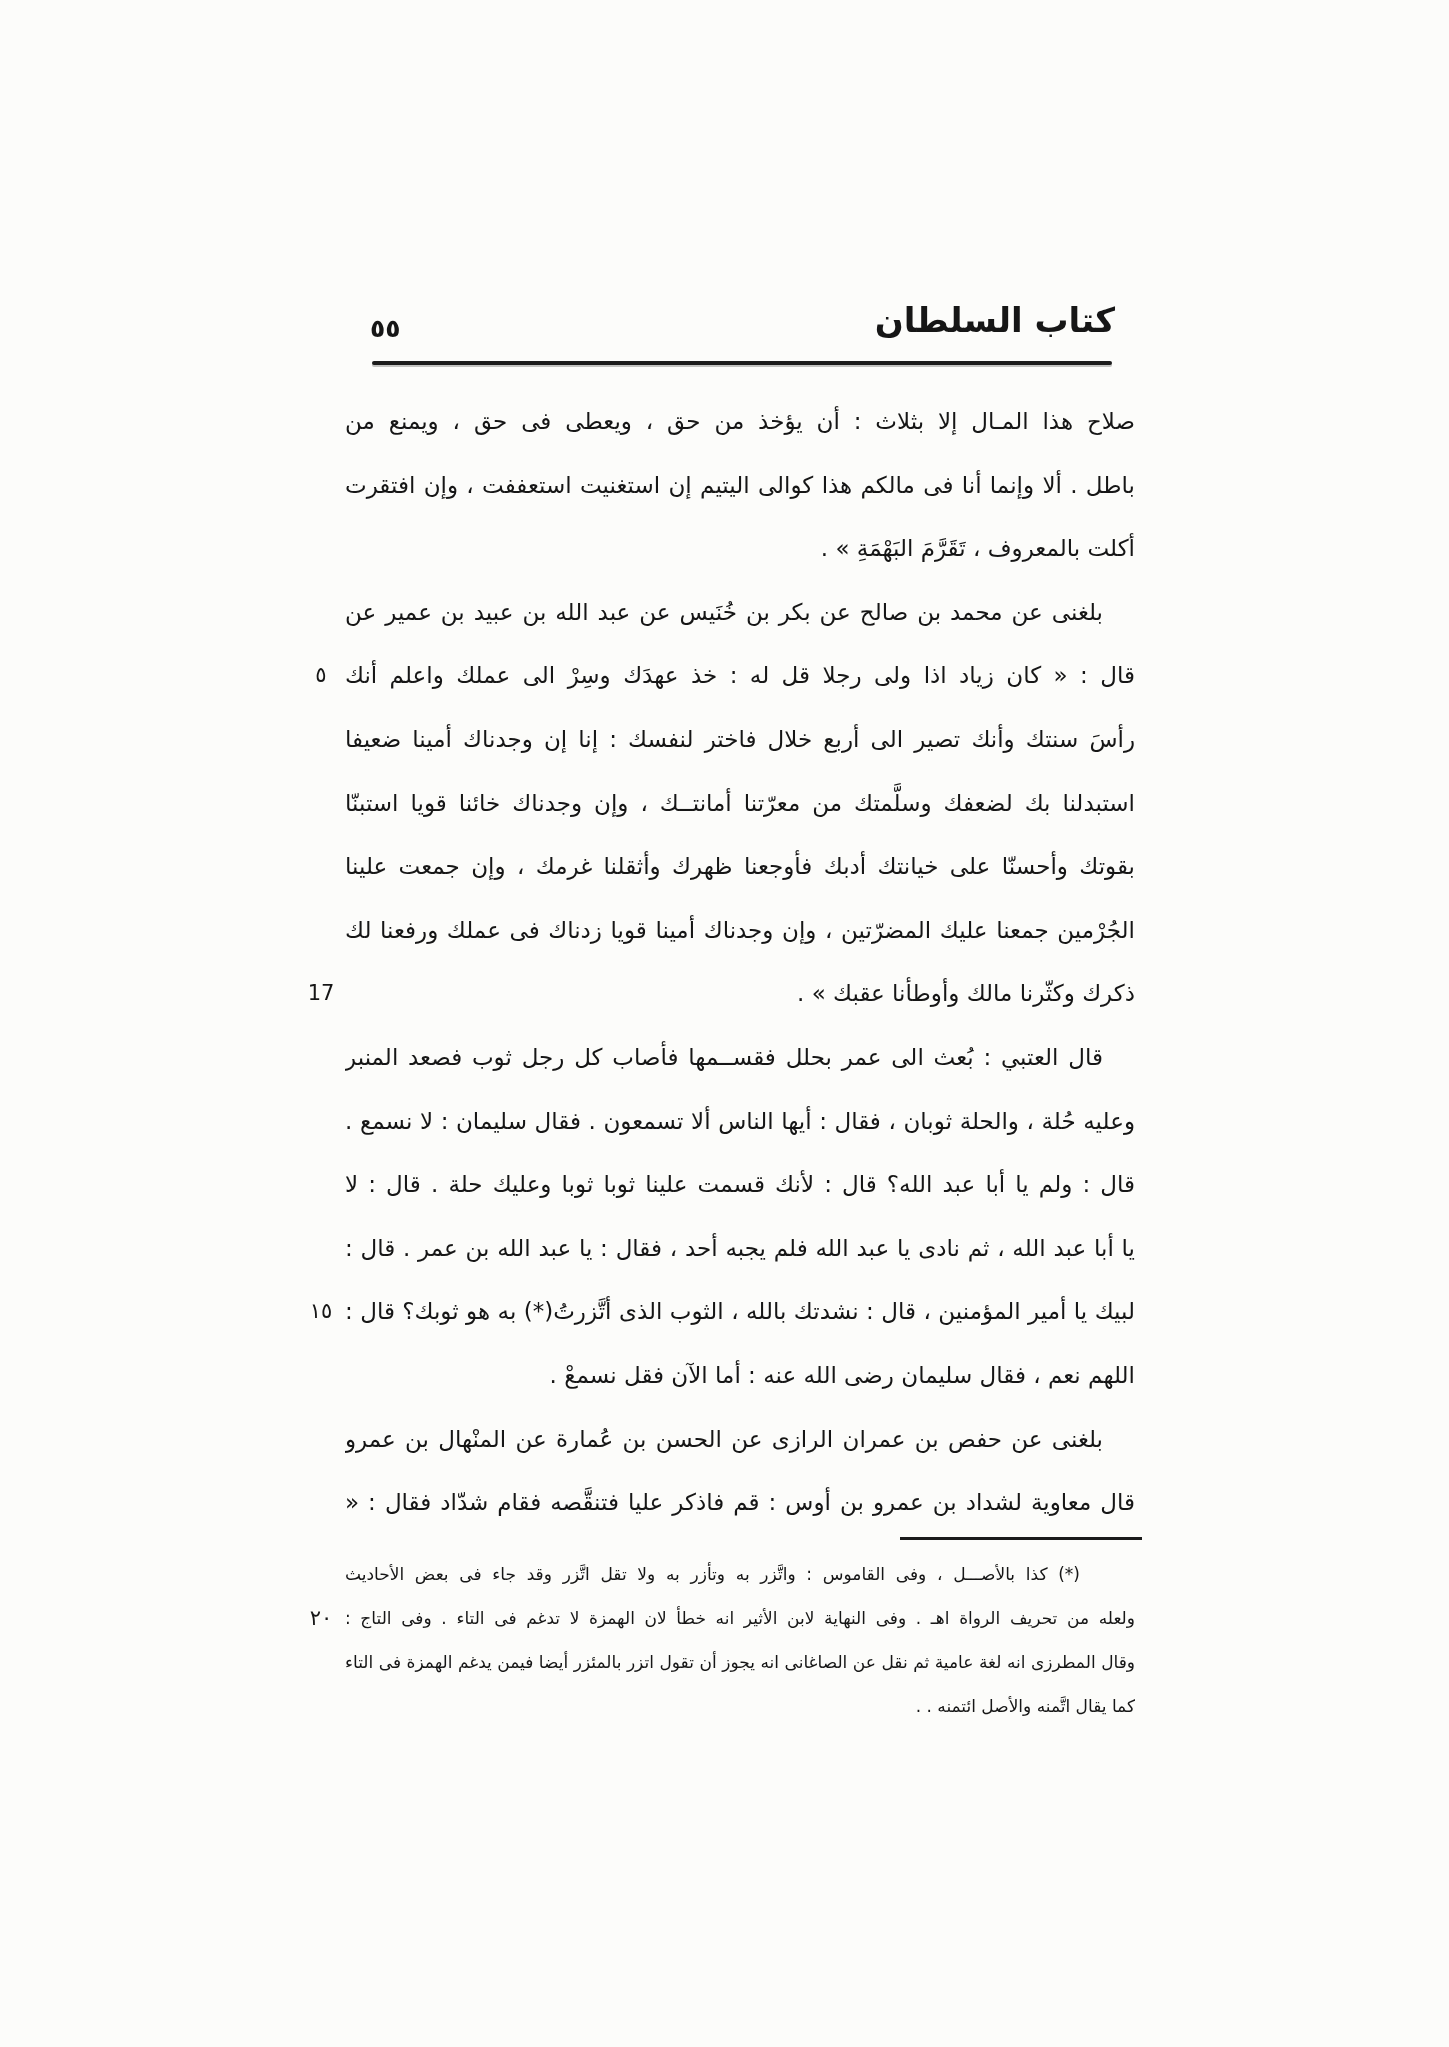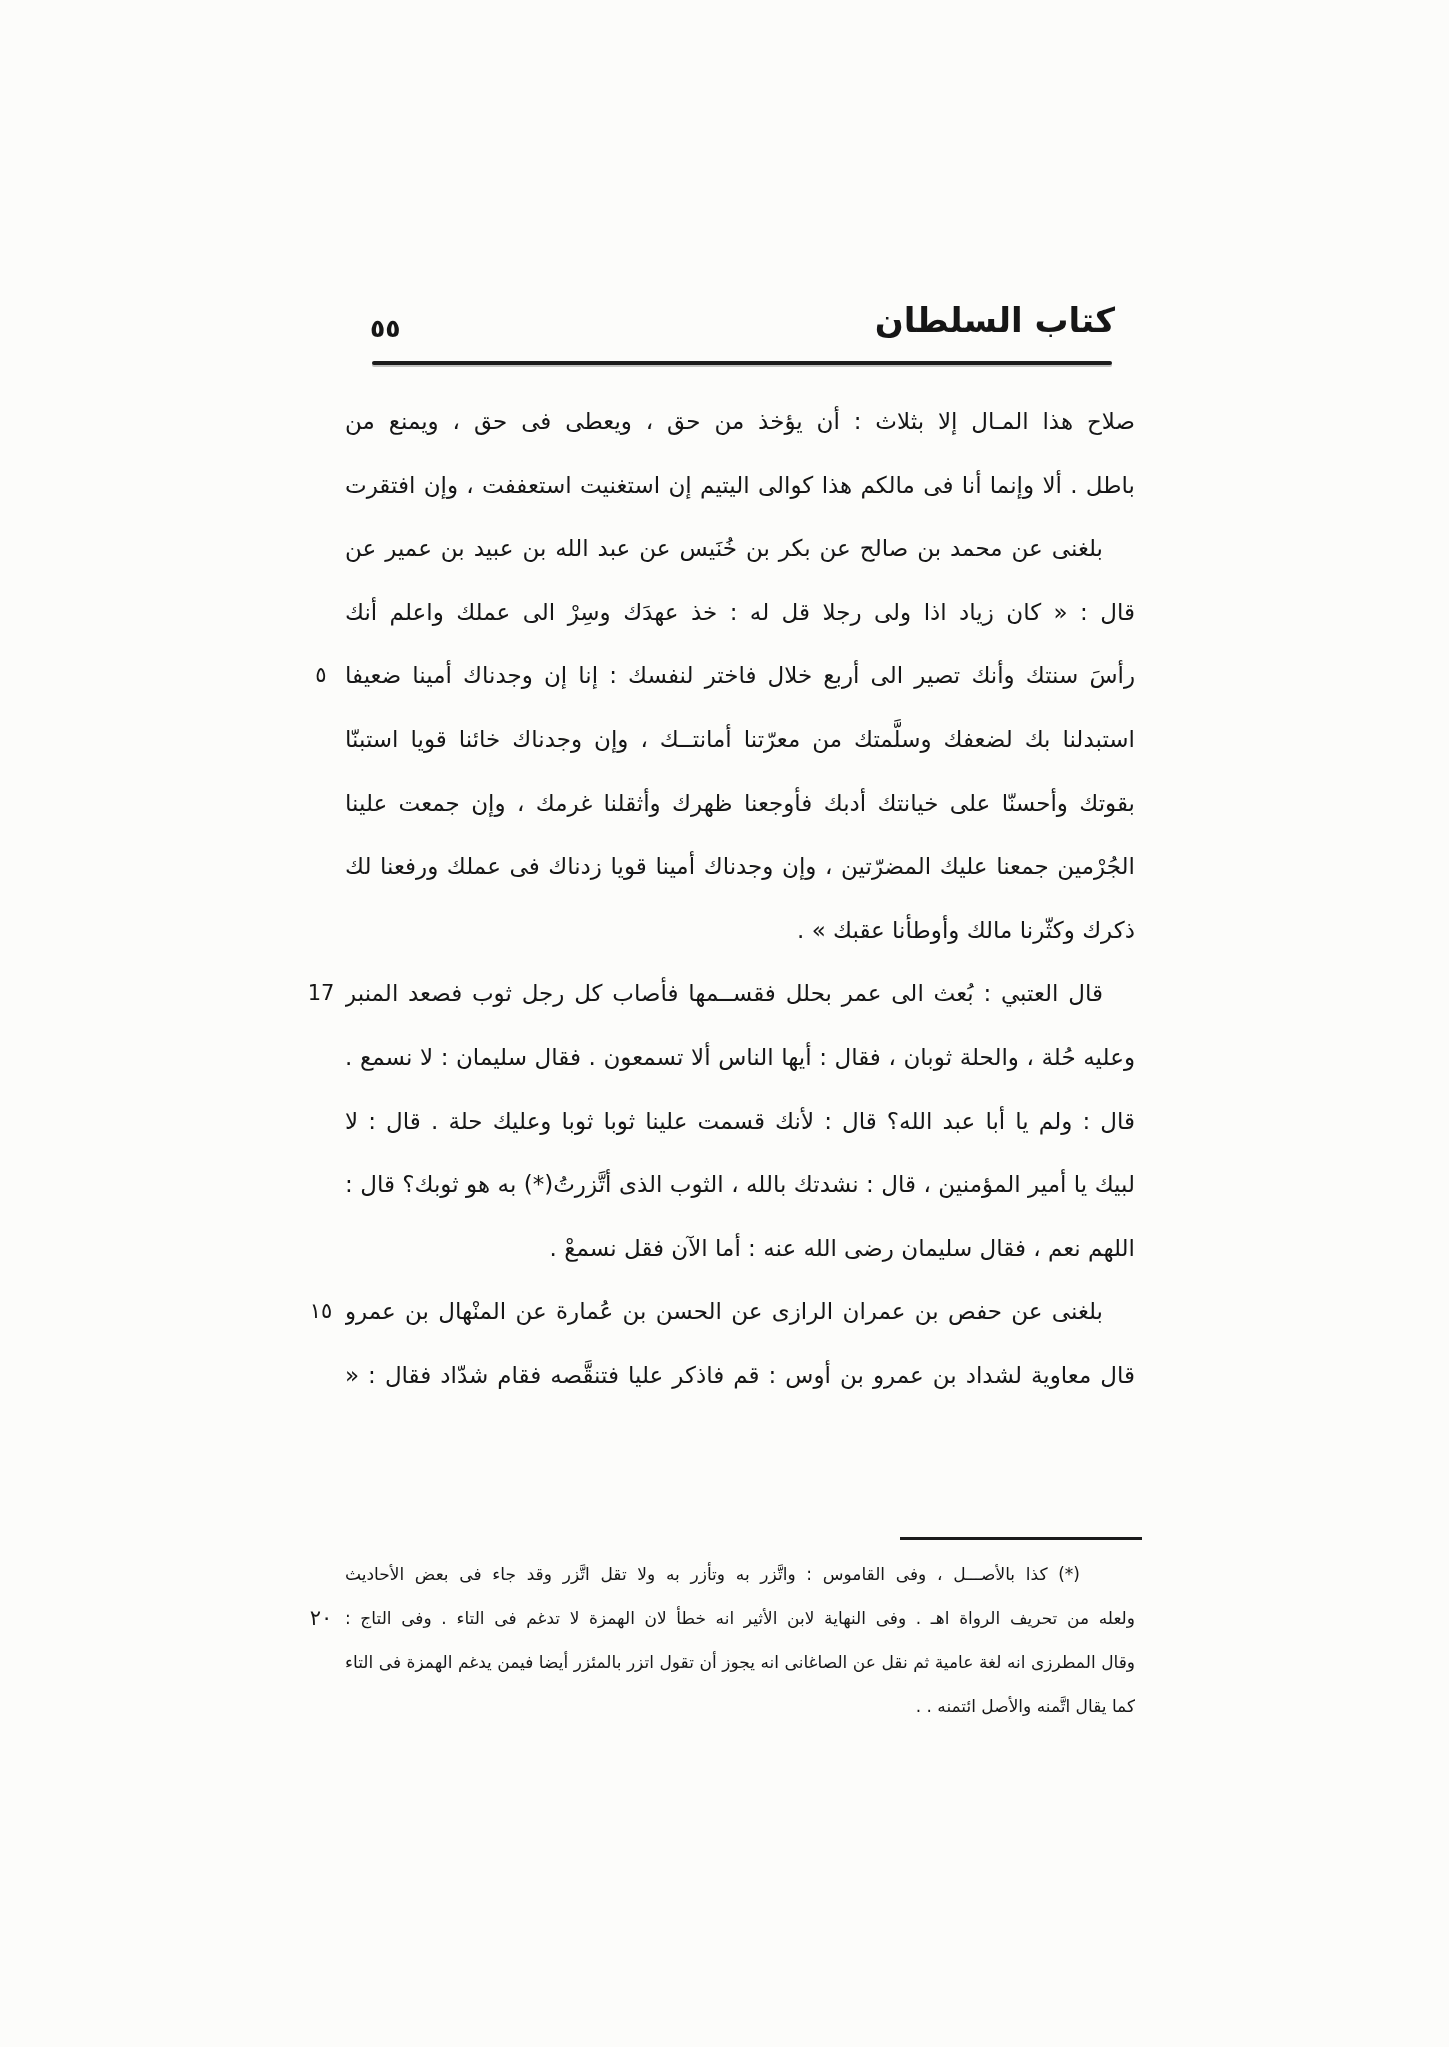--- a/index.html
+++ b/index.html
@@ -105,30 +105,32 @@
   <div class="hdr-rule"></div>
 
   <div class="margin-num" style="top:644px">٥</div>
   <div class="margin-num" style="top:962px">17</div>
   <div class="margin-num" style="top:1280px">١٥</div>
   <div class="margin-num mn-20" style="top:1596px">٢٠</div>
 
   <div class="body-text">
     <div class="bl j">صلاح هذا المـال إلا بثلاث : أن يؤخذ من حق ، ويعطى فى حق ، ويمنع من</div>
     <div class="bl j">باطل . ألا وإنما أنا فى مالكم هذا كوالى اليتيم إن استغنيت استعففت ، وإن افتقرت</div>
+    <div class="bl s">أكلت بالمعروف ، تَقَرَّمَ البَهْمَةِ » .</div>
     <div class="bl j ind">بلغنى عن محمد بن صالح عن بكر بن خُنَيس عن عبد الله بن عبيد بن عمير عن أبيه</div>
     <div class="bl j">قال : « كان زياد اذا ولى رجلا قل له : خذ عهدَك وسِرْ الى عملك واعلم أنك مصروفٌ</div>
     <div class="bl j">رأسَ سنتك وأنك تصير الى أربع خلال فاختر لنفسك : إنا إن وجدناك أمينا ضعيفا</div>
     <div class="bl j">استبدلنا بك لضعفك وسلَّمتك من معرّتنا أمانتــك ، وإن وجدناك خائنا قويا استبنّا</div>
     <div class="bl j">بقوتك وأحسنّا على خيانتك أدبك فأوجعنا ظهرك وأثقلنا غرمك ، وإن جمعت علينا</div>
     <div class="bl j">الجُرْمين جمعنا عليك المضرّتين ، وإن وجدناك أمينا قويا زدناك فى عملك ورفعنا لك</div>
     <div class="bl s">ذكرك وكثّرنا مالك وأوطأنا عقبك » .</div>
     <div class="bl j ind">قال العتبي : بُعث الى عمر بحلل فقســمها فأصاب كل رجل ثوب فصعد المنبر</div>
     <div class="bl j">وعليه حُلة ، والحلة ثوبان ، فقال : أيها الناس ألا تسمعون . فقال سليمان : لا نسمع .</div>
     <div class="bl j">قال : ولم يا أبا عبد الله؟ قال : لأنك قسمت علينا ثوبا ثوبا وعليك حلة . قال : لا تعجل</div>
+    <div class="bl j">يا أبا عبد الله ، ثم نادى يا عبد الله فلم يجبه أحد ، فقال : يا عبد الله بن عمر . قال :</div>
     <div class="bl j">لبيك يا أمير المؤمنين ، قال : نشدتك بالله ، الثوب الذى أتَّزرتُ(*) به هو ثوبك؟ قال :</div>
     <div class="bl s">اللهم نعم ، فقال سليمان رضى الله عنه : أما الآن فقل نسمعْ .</div>
     <div class="bl j ind">بلغنى عن حفص بن عمران الرازى عن الحسن بن عُمارة عن المنْهال بن عمرو قال :</div>
     <div class="bl j">قال معاوية لشداد بن عمرو بن أوس : قم فاذكر عليا فتنقَّصه فقام شدّاد فقال : « الحمد لله</div>
   </div>
 
   <div class="fn-rule"></div>
   <div class="footnote">
     <div class="fl j ind-f">(*) كذا بالأصـــل ، وفى القاموس : واتَّزر به وتأزر به ولا تقل اتَّزر وقد جاء فى بعض الأحاديث</div>
     <div class="fl j">ولعله من تحريف الرواة اهـ . وفى النهاية لابن الأثير انه خطأ لان الهمزة لا تدغم فى التاء . وفى التاج :</div>

